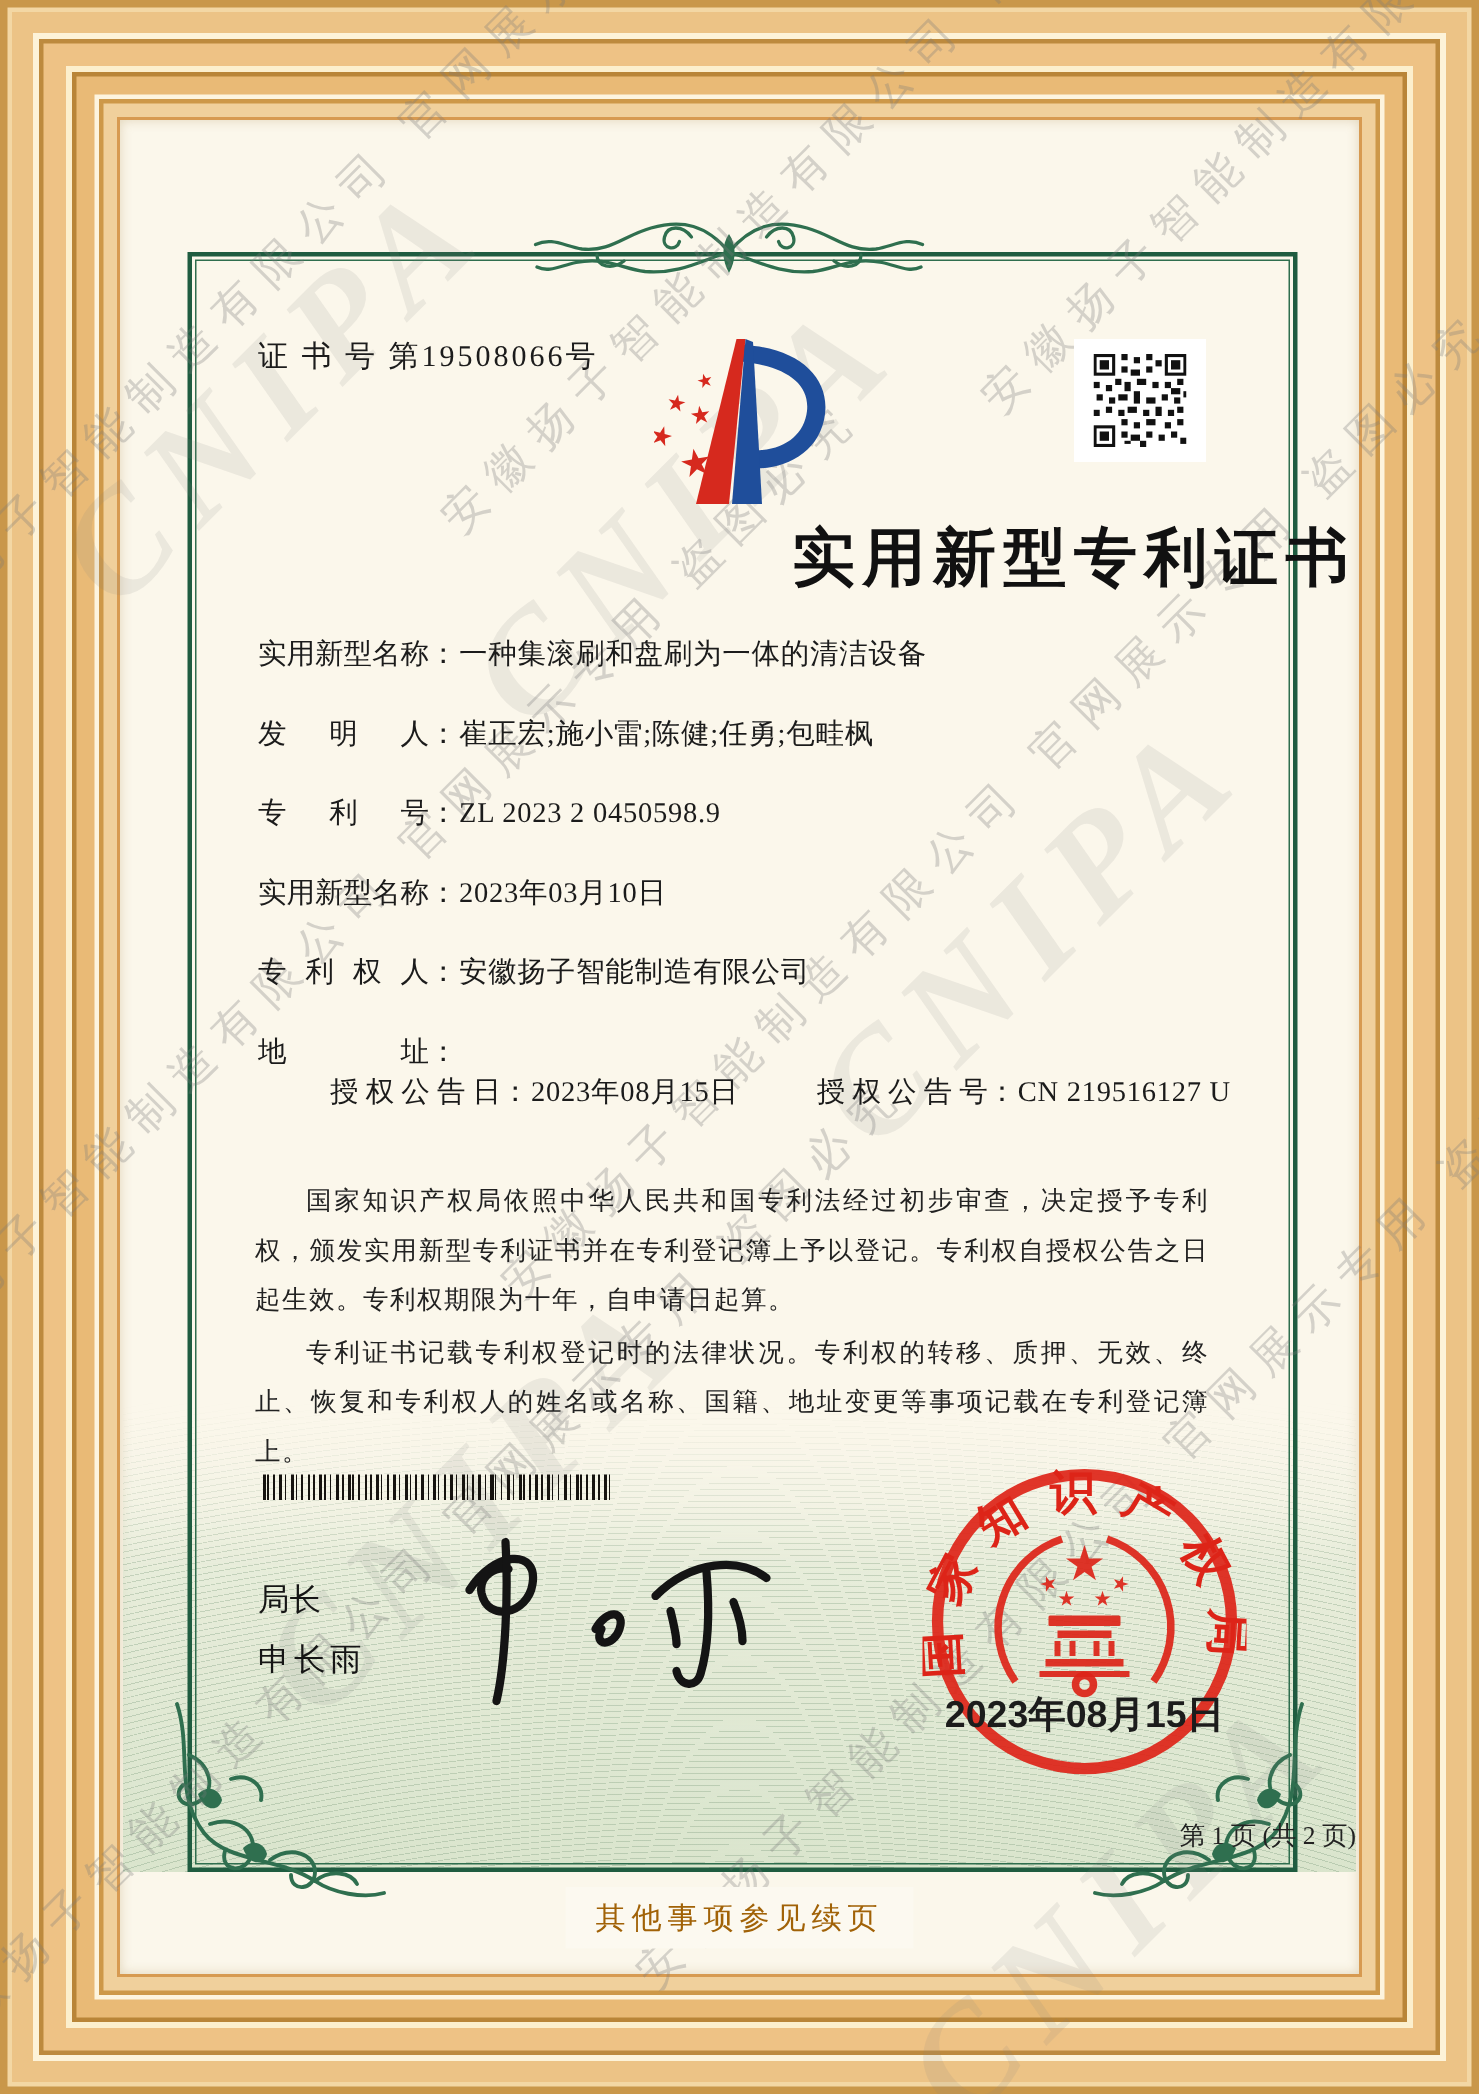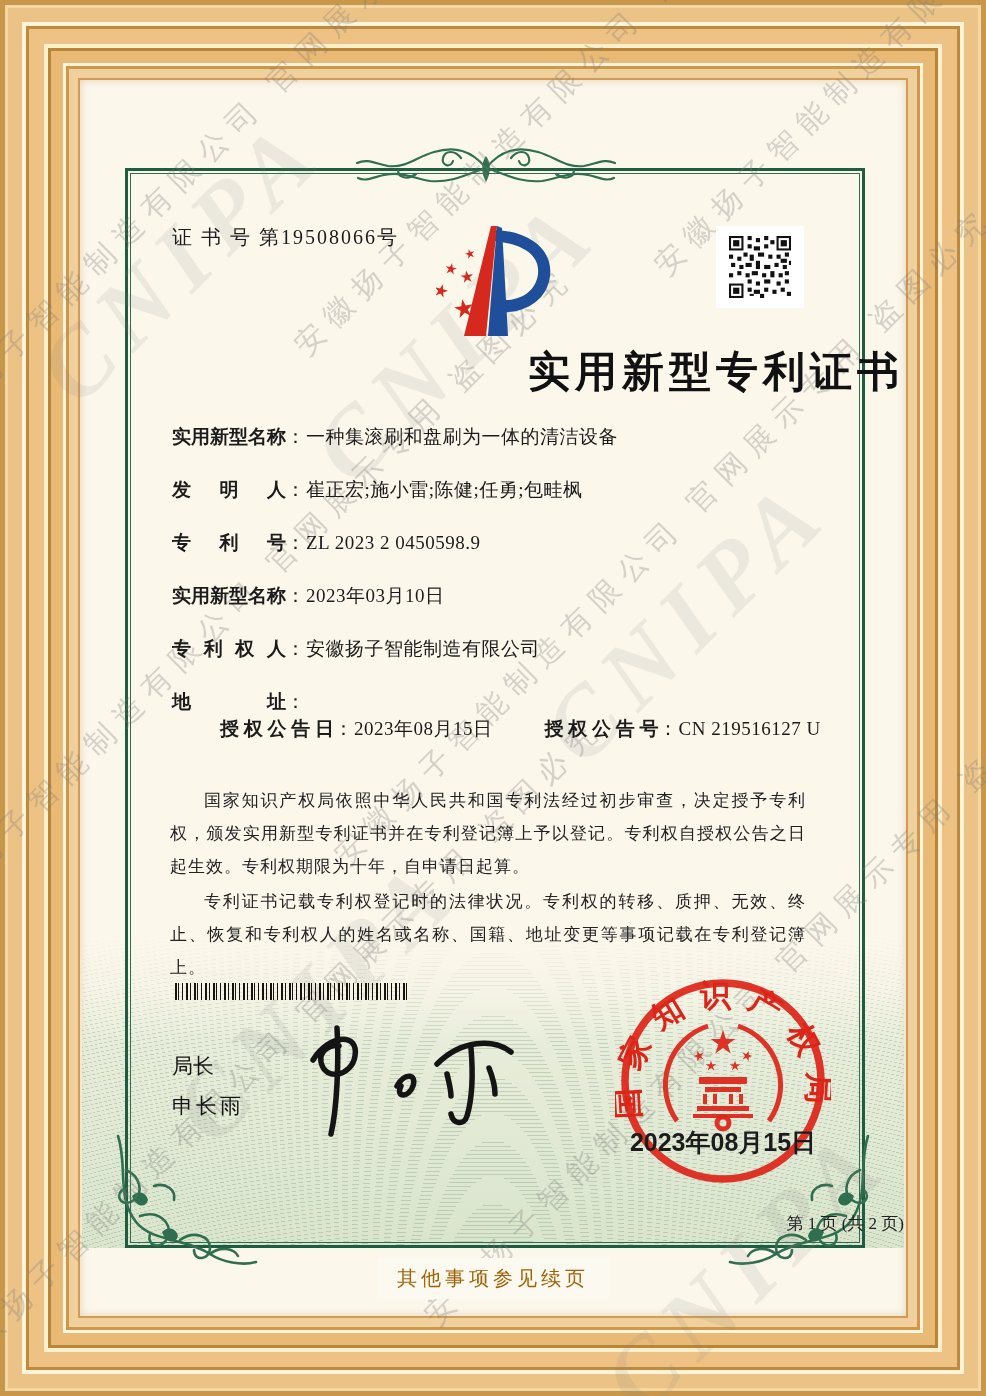--- a/index.html
+++ b/index.html
@@ -42,21 +42,21 @@
   
   .content{position:absolute;inset:0;z-index:3;}
   .cert-no{position:absolute;left:172px;top:224px;font-size:20px;letter-spacing:2px;color:#1c1c1c;}
   .logo{position:absolute;left:436px;top:224px;}
   .qr{position:absolute;left:716px;top:226px;width:88px;height:82px;background:#fff;
       display:flex;align-items:center;justify-content:center;}
   .title{position:absolute;left:82px;right:82px;top:344px;text-align:right;
          font-size:42px;font-weight:bold;letter-spacing:5px;color:#111;}
   .fields{position:absolute;left:172px;top:424px;width:660px;font-size:19px;color:#1b1b1b;}
   .frow{display:flex;align-items:flex-start;line-height:26px;margin-bottom:27px;}
-  .frow .lbl{display:inline-block;width:114px;text-align:justify;text-align-last:justify;flex:0 0 114px;font-weight:bold;}
+  .frow .lbl{display:inline-block;width:114px;text-align:justify;text-align-last:justify;flex:0 0 114px;}
   .frow .col{flex:0 0 20px;}
   .frow .val{letter-spacing:.5px;}
   .frow.addr{margin-bottom:1px;}
   .frow.addr .val{width:520px;}
   .grant-group{display:flex;margin-left:48px;}
   .grant-group .g2{margin-left:52px;display:flex;}
   .paras{position:absolute;left:170px;top:784px;width:652px;font-size:17px;
          line-height:33px;color:#222;letter-spacing:1px;}
   .paras p{margin:0 16px 2px 0;text-indent:2em;text-align:justify;}
   .barcode{position:absolute;left:175px;top:983px;width:232px;height:17px;

